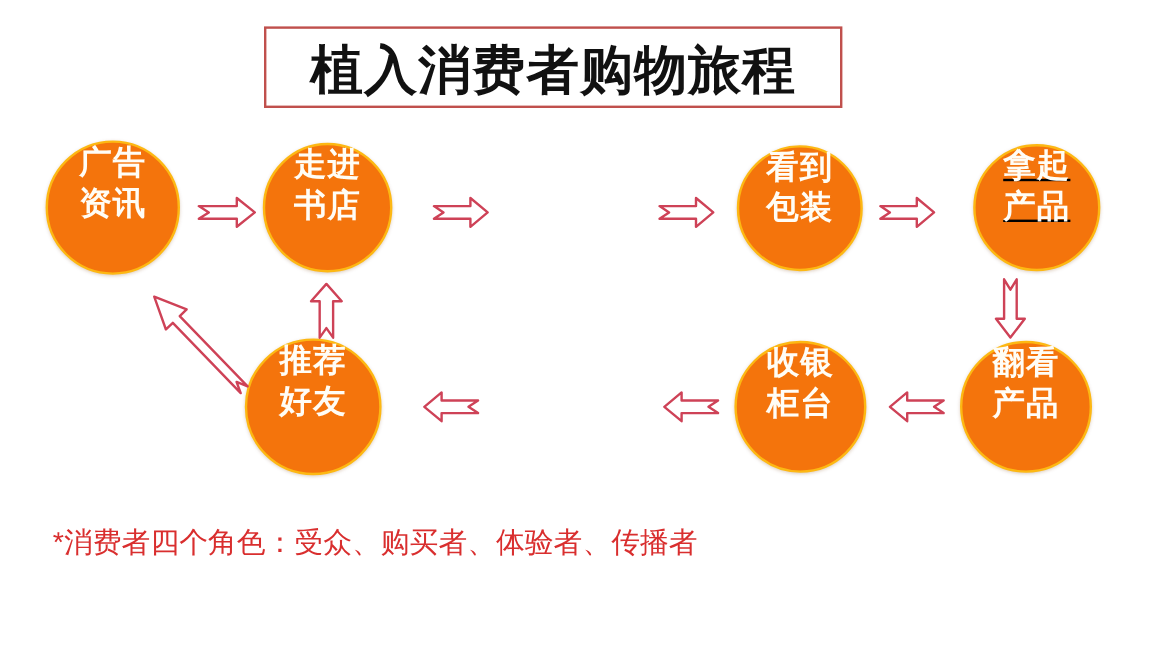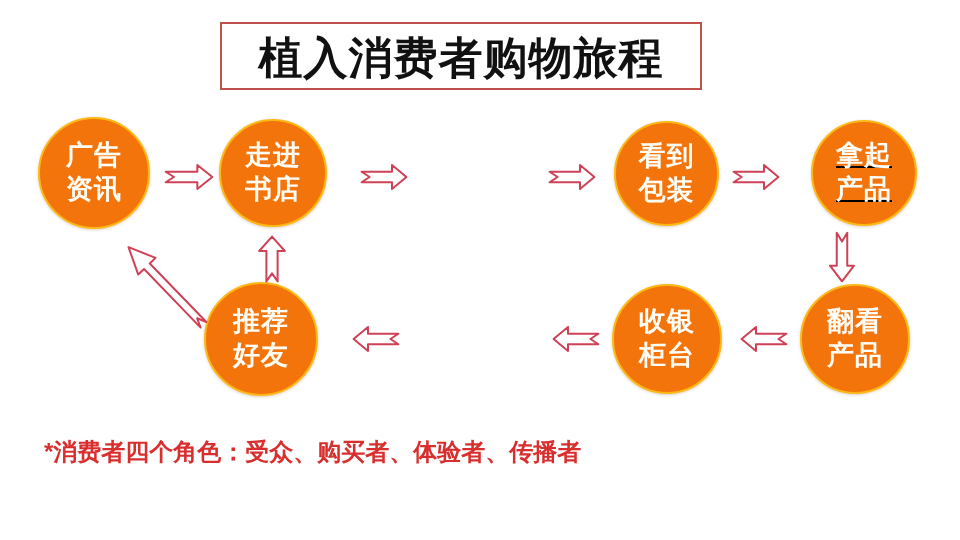--- a/index.html
+++ b/index.html
@@ -34,21 +34,20 @@
     letter-spacing: 1px;
     white-space: nowrap;
   }
   .node {
     position: absolute;
     border-radius: 50%;
     background: var(--circle-fill, #F4740C);
     border: 2px solid var(--circle-border, #FDB813);
     box-sizing: border-box;
     display: flex;
-    align-items: center;
     justify-content: center;
     text-align: center;
     box-shadow: 0 1px 3px rgba(120, 60, 0, 0.25);
   }
   .node .node-label {
     color: var(--circle-text, #FFFDF6);
     font-size: 27px;
     font-weight: 700;
     line-height: 1.25;
     white-space: pre-line;
@@ -63,21 +62,21 @@
     stroke: var(--arrow-stroke, #CE4257);
     stroke-width: 2;
     stroke-linejoin: round;
   }
   .footnote {
     position: absolute;
     left: 44px;
     top: 436px;
     color: var(--footnote-text, #D92E2E);
     font-size: 24px;
-    font-weight: 700;
+    font-weight: 400;
     white-space: nowrap;
   }
   .svg-defs {
     position: absolute;
     width: 0;
     height: 0;
     overflow: hidden;
   }
 </style>
 </head>

